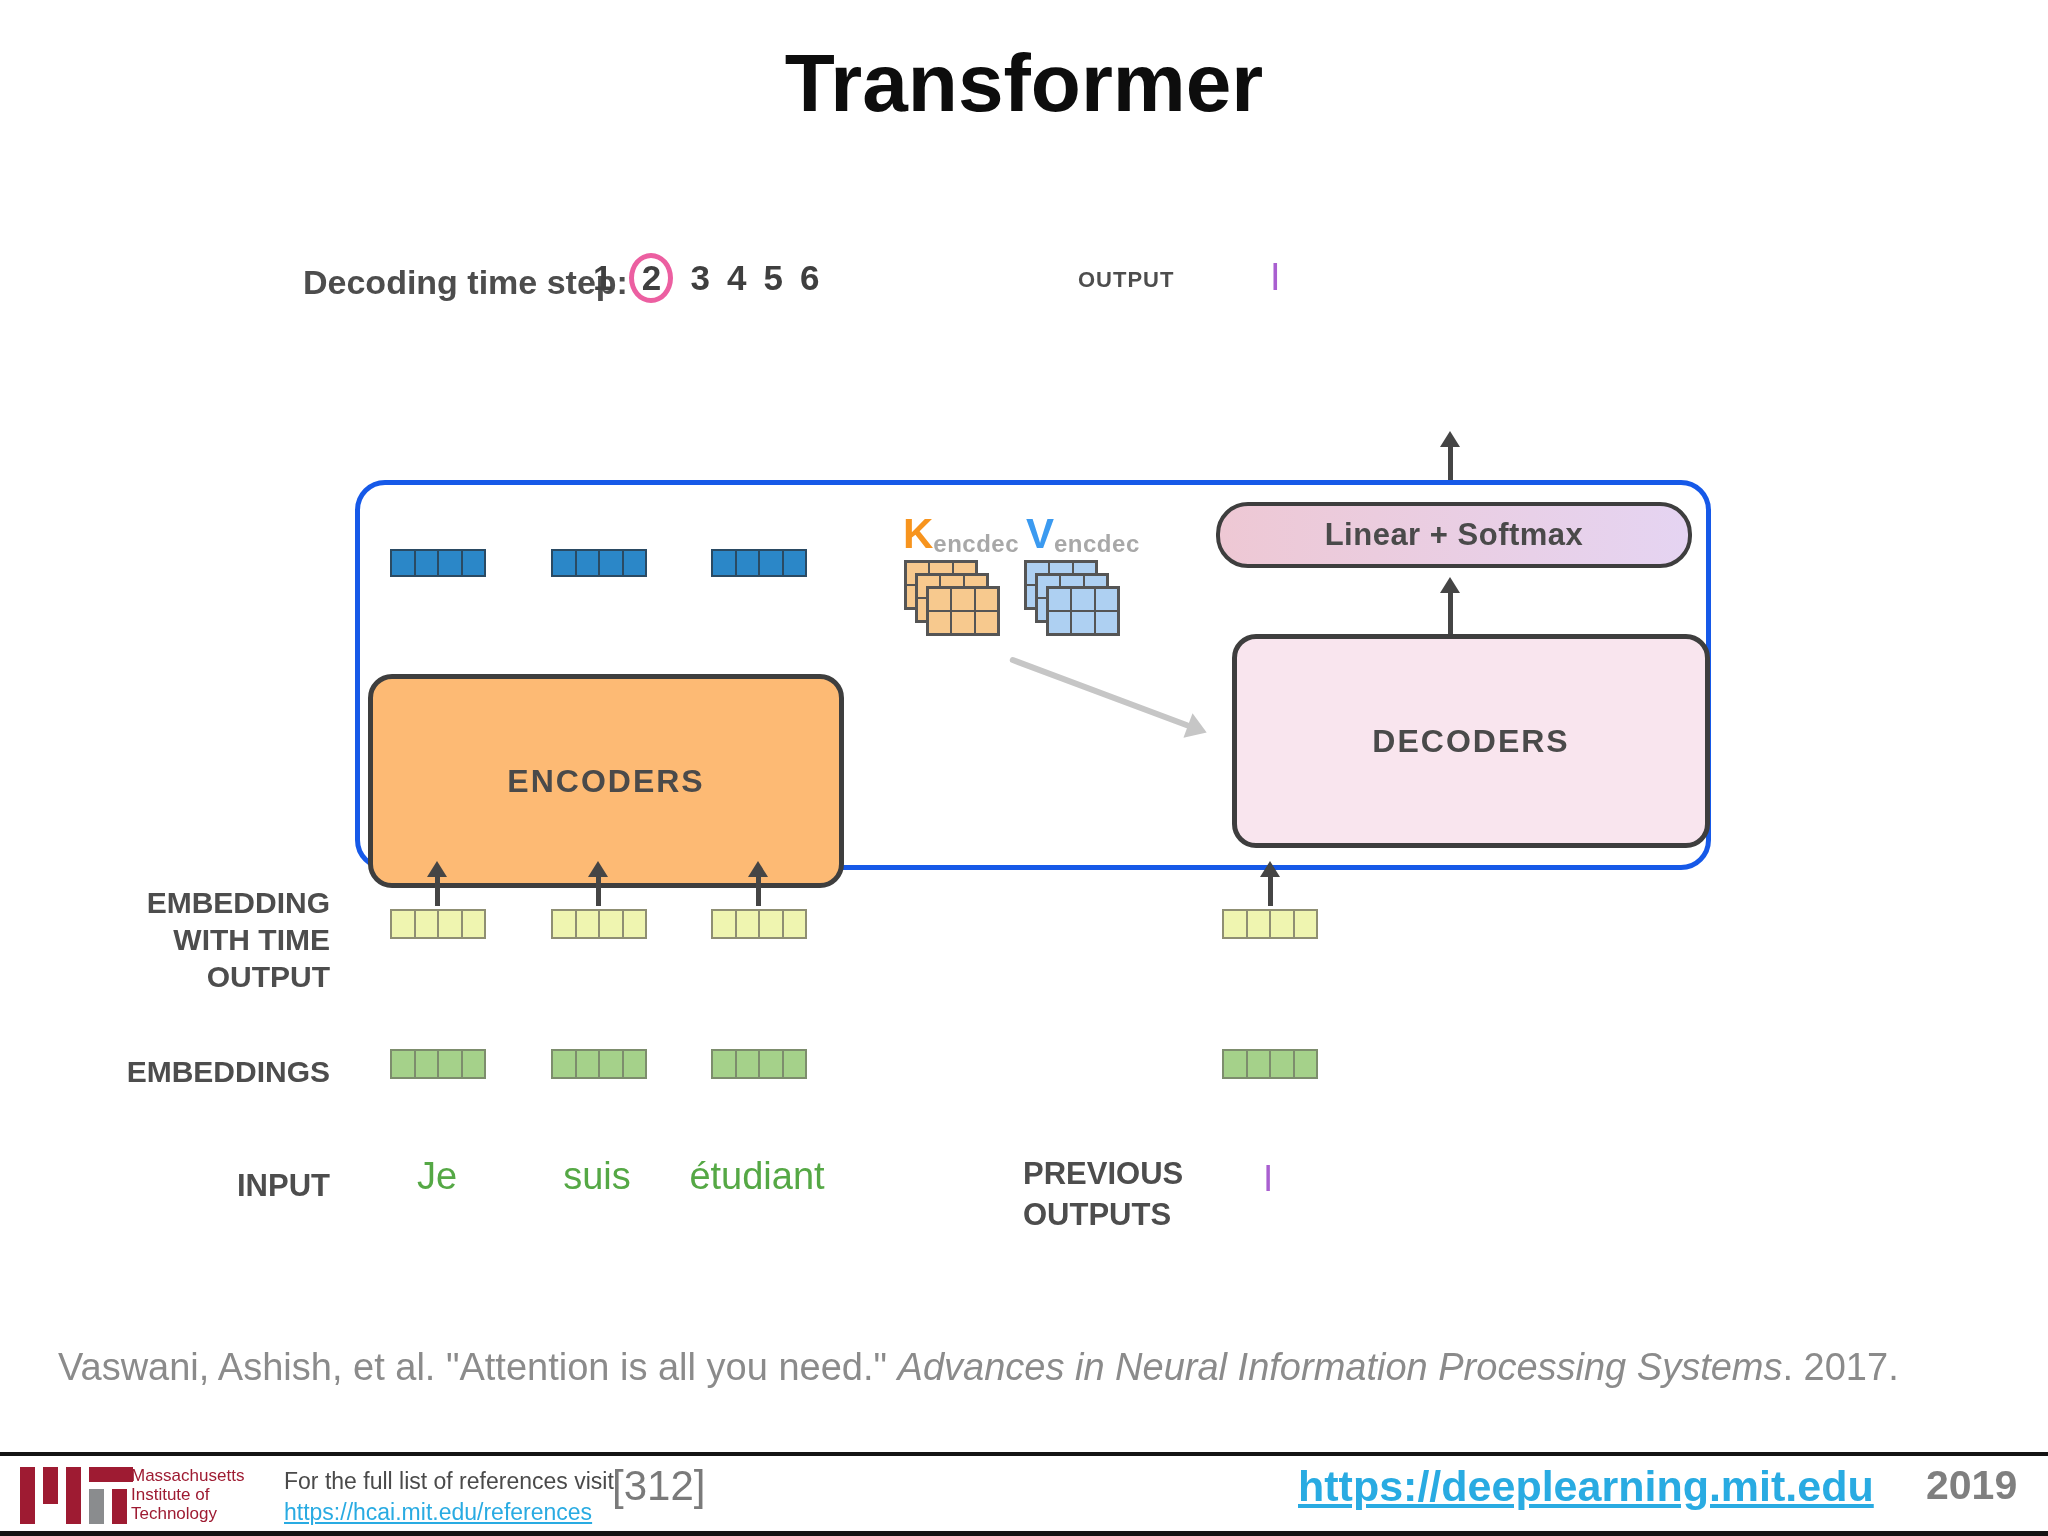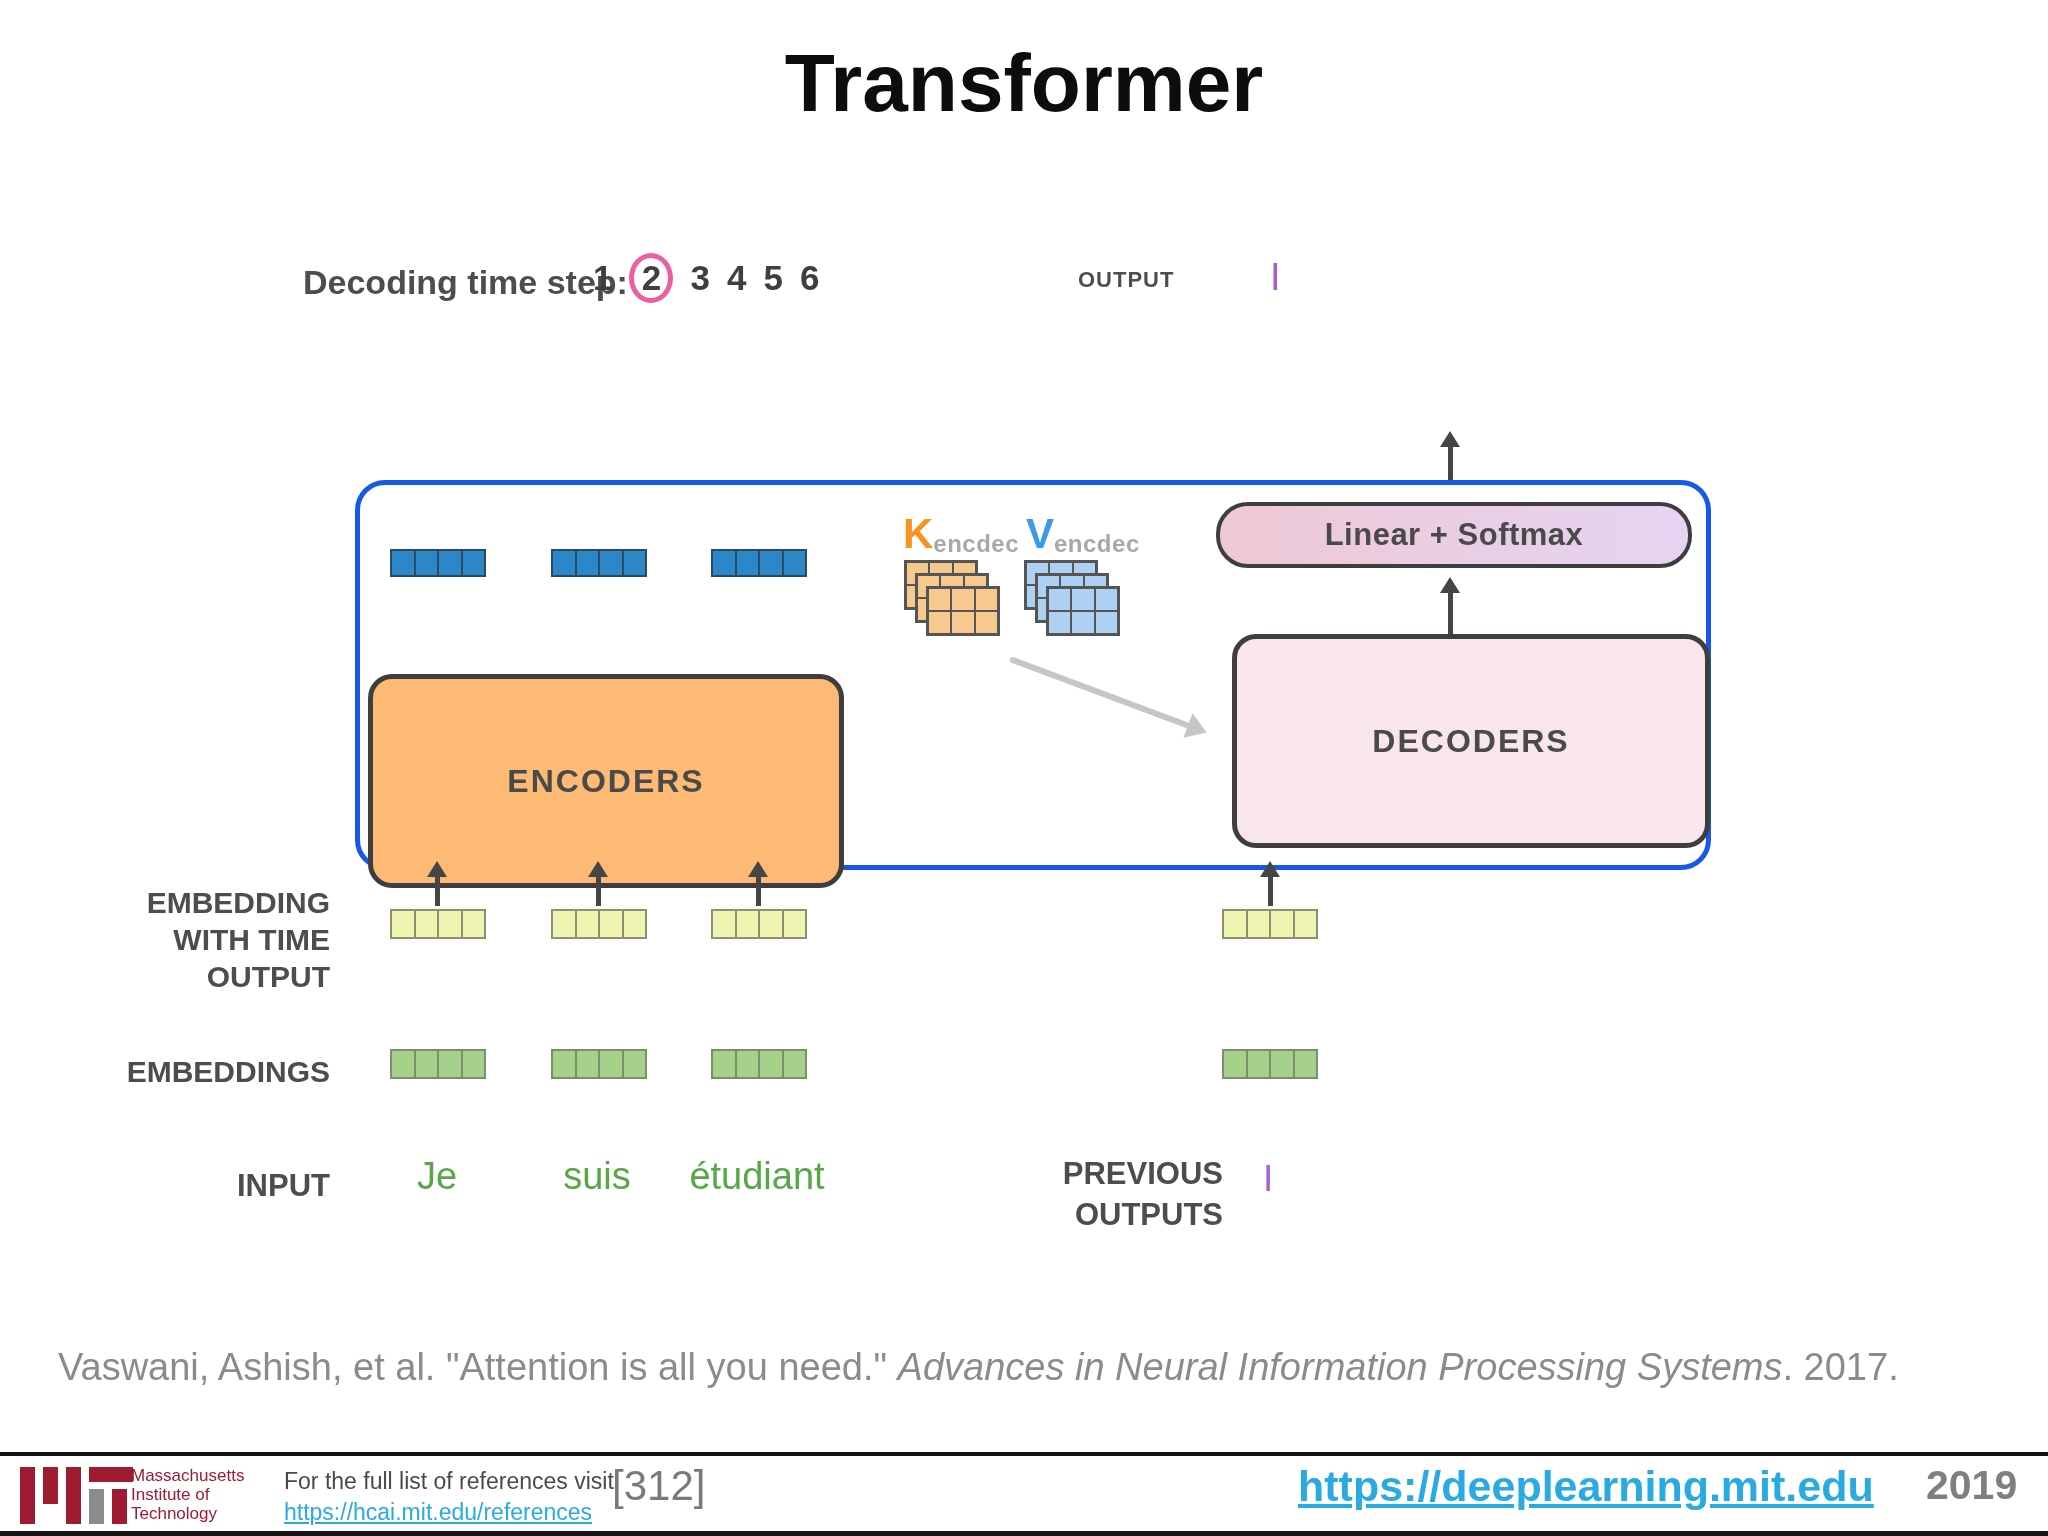--- a/index.html
+++ b/index.html
@@ -80,21 +80,21 @@
 
   
   .side-label{position:absolute;left:60px;width:270px;text-align:right;font-size:30px;font-weight:bold;color:#4d4d4d;line-height:37px;}
   #emb-time{top:884px;}
   #embeddings{top:1053px;}
   #input-label{top:1167px;font-size:31px;}
 
   .word{position:absolute;top:1155px;width:150px;text-align:center;font-size:38px;color:#55a845;}
   #word-0{left:362px;} #word-1{left:522px;} #word-2{left:682px;}
 
-  #prev-outputs{left:1023px;top:1153px;width:200px;text-align:right;font-size:31px;font-weight:bold;color:#4d4d4d;line-height:41px;}
+  #prev-outputs{left:1023px;top:1153px;width:200px;text-align:left;font-size:31px;font-weight:bold;color:#4d4d4d;line-height:41px;}
   #prev-value{left:1263px;top:1158px;font-size:37px;color:#a95fd0;}
 
   
   #citation{left:58px;top:1346px;font-size:38px;color:#8b8b8b;white-space:nowrap;}
   #citation .it{font-style:italic;}
 
   
   #sep-line{left:0;top:1452px;width:2048px;height:4px;background:#141414;}
   #bottom-bar{left:0;bottom:0;width:2048px;height:5px;background:#141414;}
 

